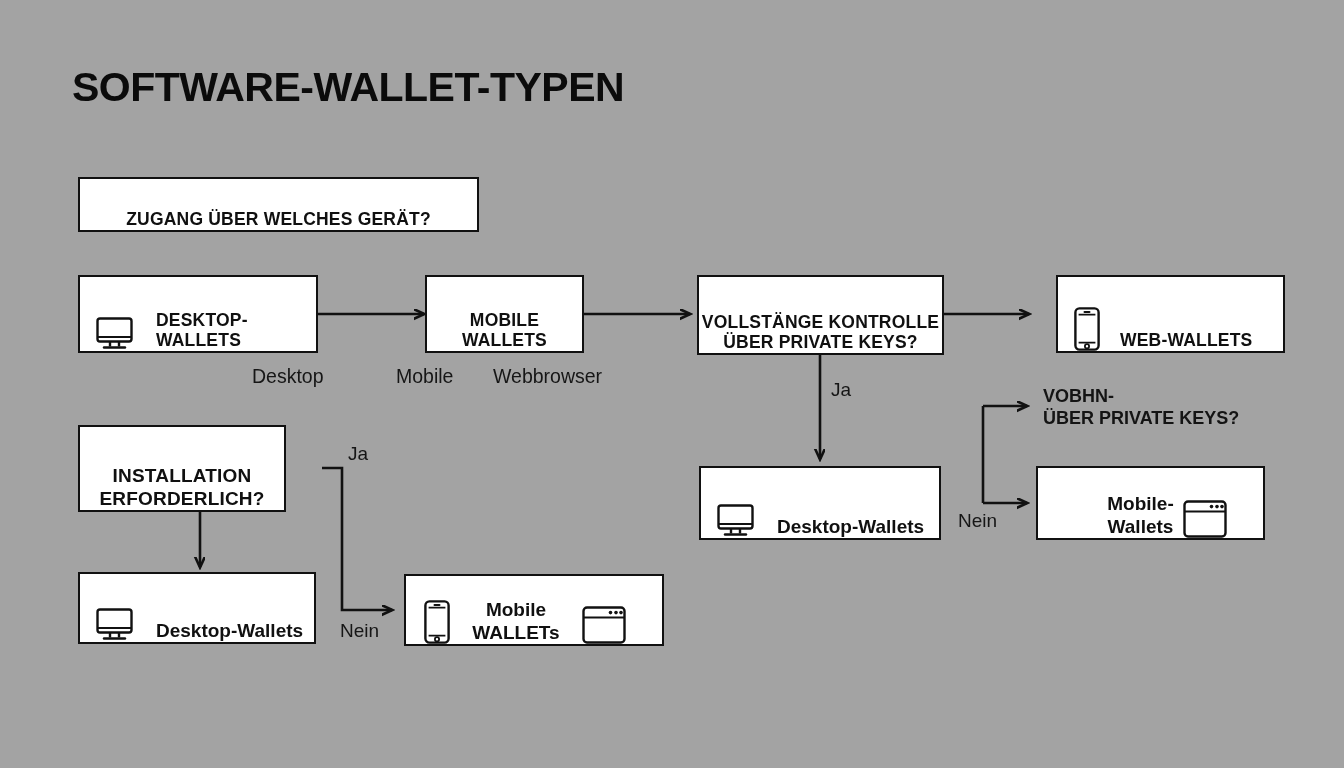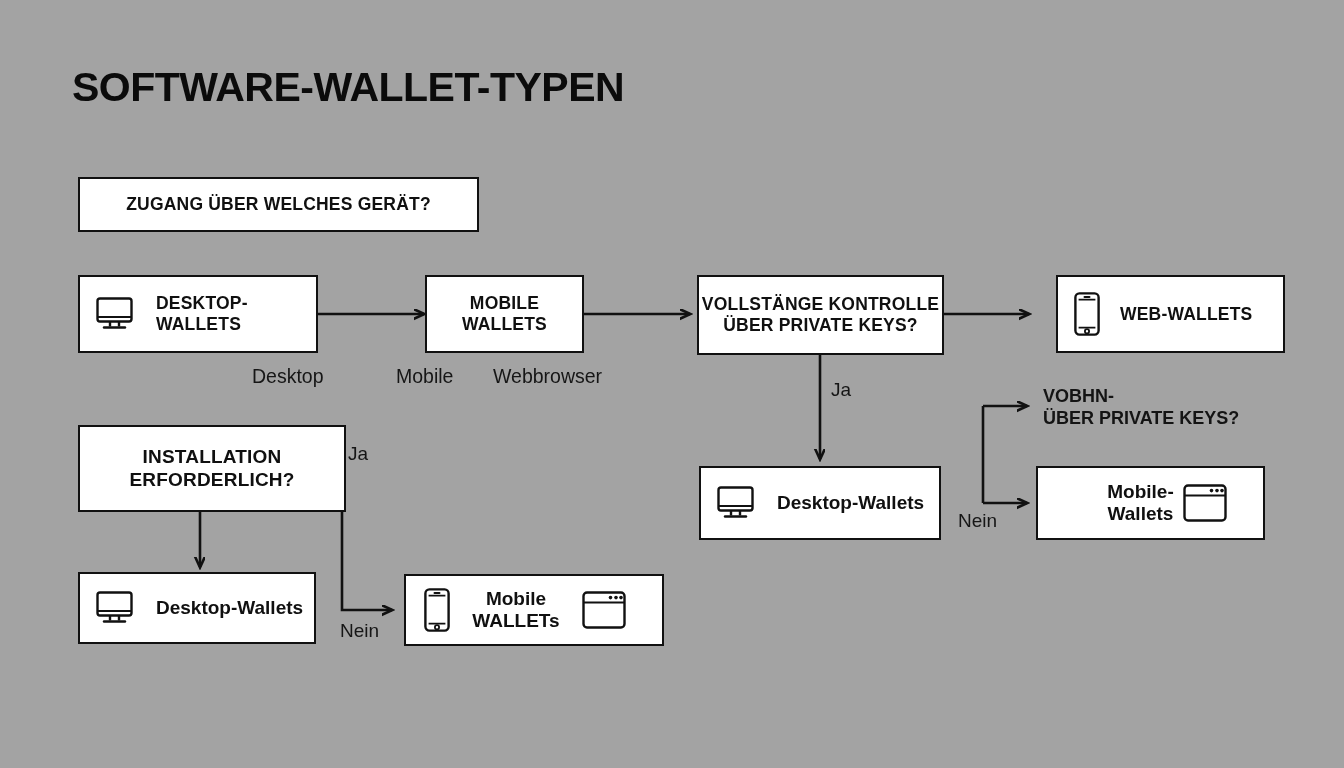--- a/index.html
+++ b/index.html
@@ -30,21 +30,21 @@
     color: #0b0b0b;
     white-space: nowrap;
   }
   
   .node {
     position: absolute;
     box-sizing: border-box;
     border: 2.6px solid #111111;
     background: #ffffff;
     display: flex;
-    align-items: center;
+    align-items: flex-end;
     justify-content: center;
   }
   .node .label {
     font-weight: 700;
     color: #101010;
     text-align: center;
     line-height: 1.18;
     white-space: pre-line;
   }
   .node.with-icon {
@@ -166,21 +166,21 @@
       <rect x="9.5" y="4.0" width="7" height="2.0" rx="1" ry="1" fill="#111111"></rect>
       <circle cx="13" cy="39.2" r="2.1" fill="none" stroke="#111111" stroke-width="1.8"></circle>
     </svg>
     <span class="label">WEB-WALLETS</span>
   </div>
 
   <div class="caption" style="left:252px; top:365px;">Desktop</div>
   <div class="caption" style="left:396px; top:365px;">Mobile</div>
   <div class="caption" style="left:493px; top:365px;">Webbrowser</div>
 
-  <div class="node caps" style="left:78px; top:425px; width:268px; height:87px;">
+  <div class="node caps" style="left:78px; top:425px; width:208px; height:87px;">
     <span class="label" style="font-size:19px;">INSTALLATION
 ERFORDERLICH?</span>
   </div>
 
   <div class="node mixed with-icon" style="left:78px; top:572px; width:238px; height:72px;">
     <svg class="icon" width="40" height="34" viewBox="0 0 40 34" xmlns="http://www.w3.org/2000/svg">
       <rect x="1.5" y="1.5" width="34" height="23" rx="2.5" ry="2.5" fill="none" stroke="#111111" stroke-width="2.4"></rect>
       <path d="M1.5,20 L35.5,20" fill="none" stroke="#111111" stroke-width="2.1"></path>
       <path d="M14,24.5 L14,29.5 M23,24.5 L23,29.5" fill="none" stroke="#111111" stroke-width="2.4"></path>
       <path d="M8,30.5 L29,30.5" fill="none" stroke="#111111" stroke-width="2.4" stroke-linecap="round"></path>

